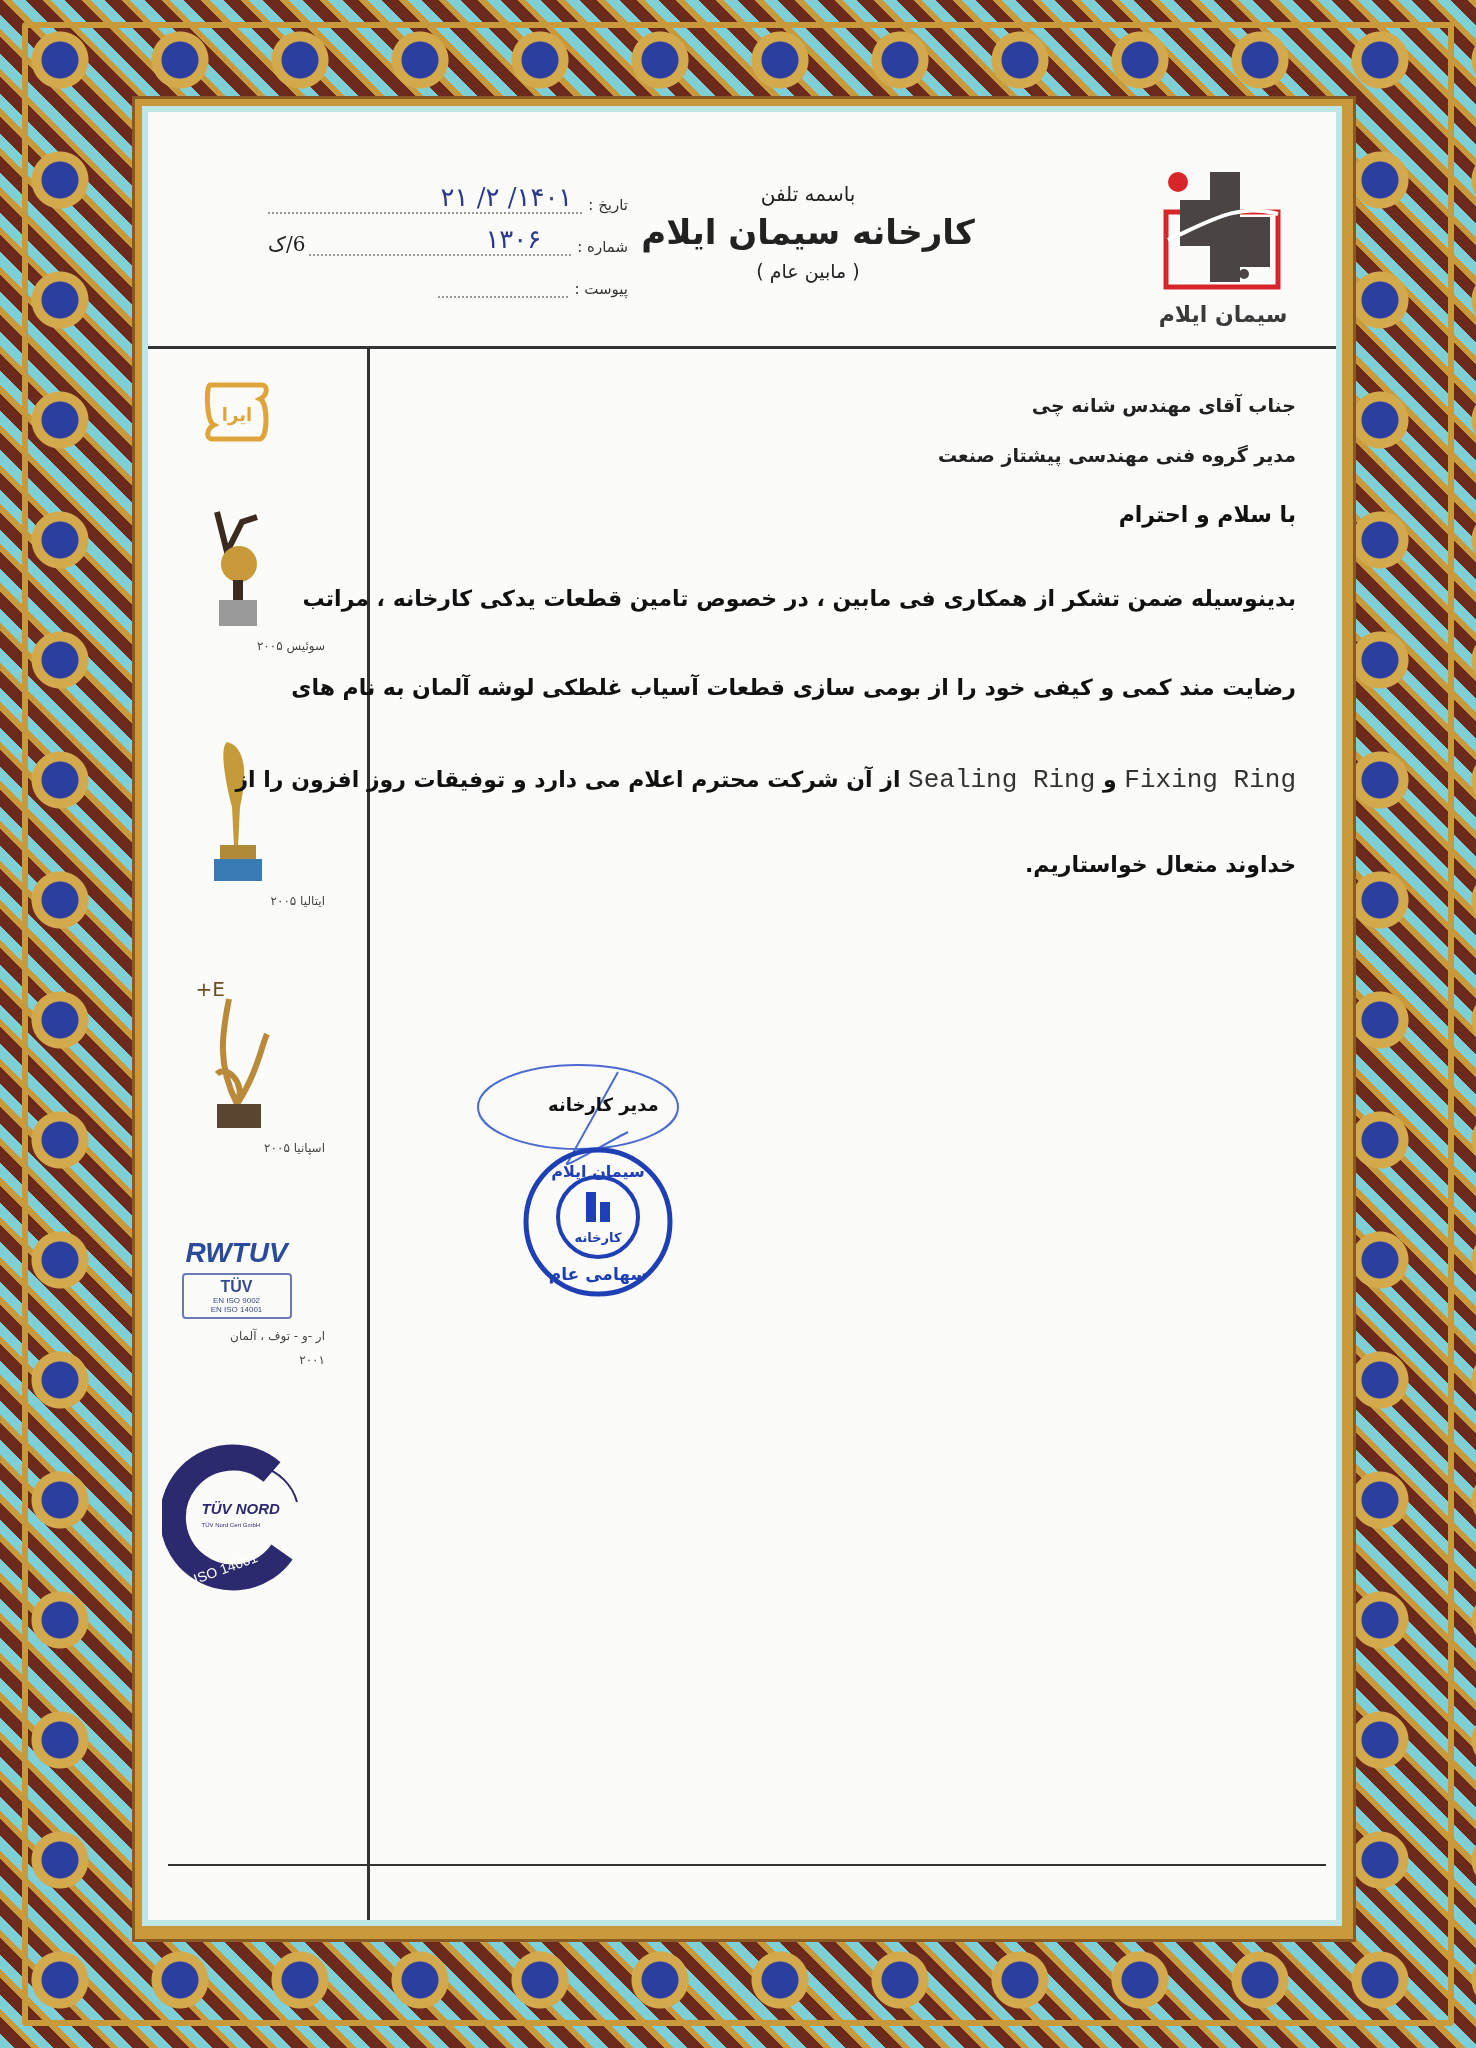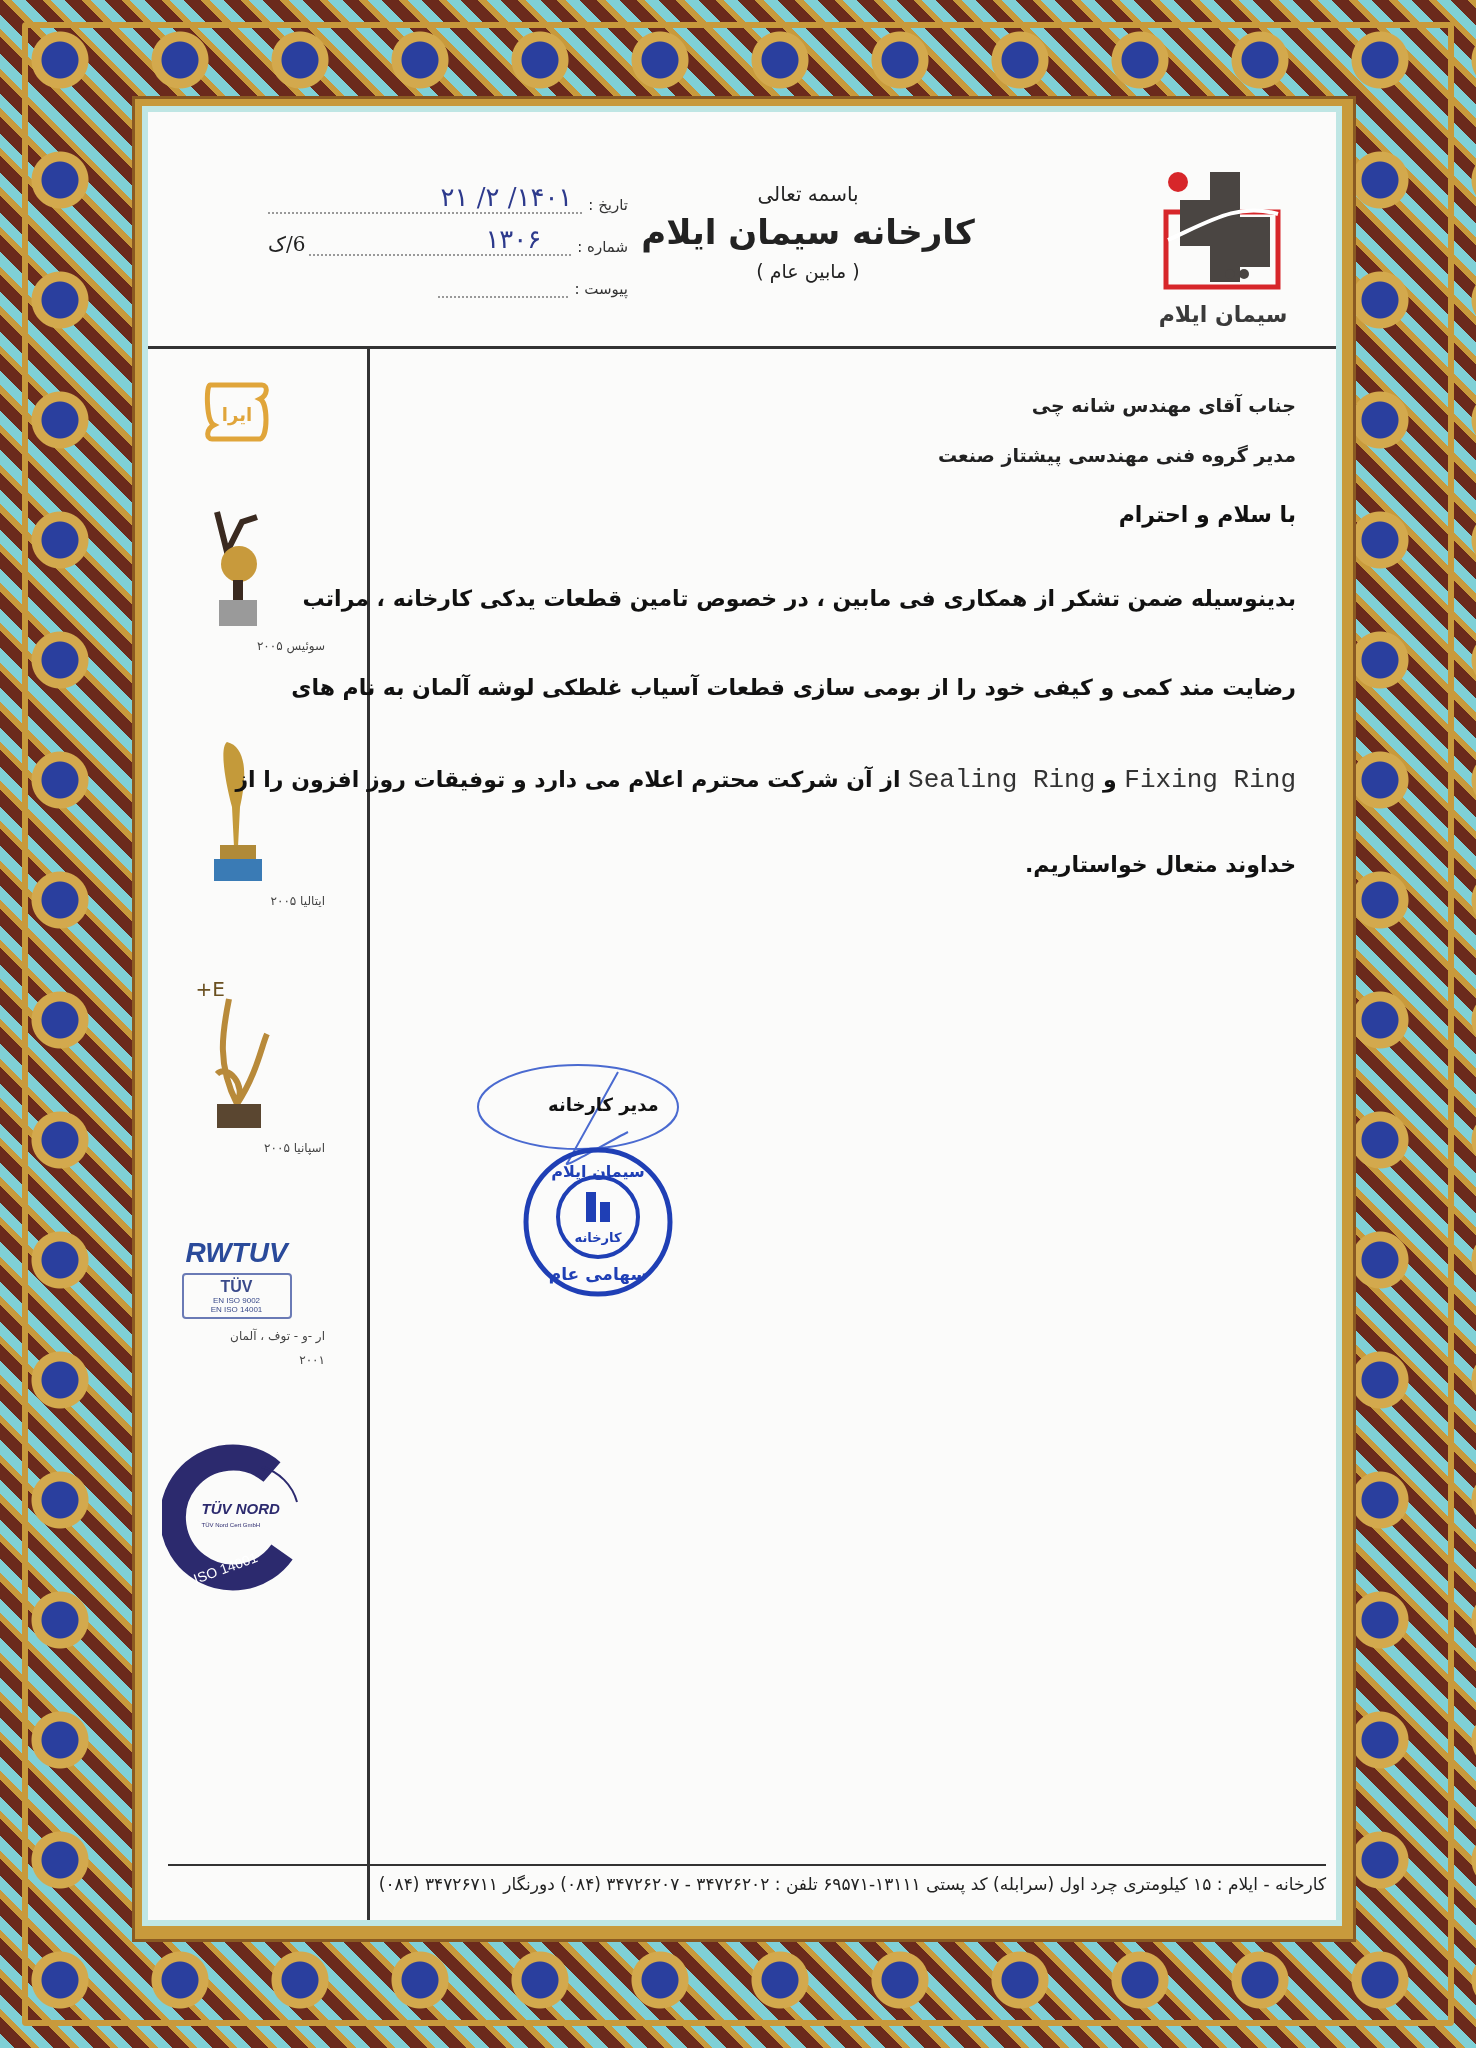--- a/index.html
+++ b/index.html
@@ -93,21 +93,21 @@
       </span>
       <span class="meta-value dark" style="position:static;font-size:20px;margin-right:4px">6/ک</span>
     </div>
     <div class="meta-row" style="width:190px">
       <span class="meta-label">پیوست :</span>
       <span class="meta-dots"></span>
     </div>
   </div>
 
   <div class="head-center">
-    <div class="bismillah">باسمه تعالی</div>
+    <div class="bismillah">باسمه تلفن</div>
     <div class="company-name">کارخانه سیمان ایلام</div>
     <div class="company-type">( مابین عام )</div>
   </div>
 
   <svg class="logo" viewBox="0 0 130 130">
     <circle cx="20" cy="20" r="10" fill="#d7262a"></circle>
     <rect x="8" y="50" width="112" height="75" fill="none" stroke="#d7262a" stroke-width="5"></rect>
     <rect x="22" y="38" width="34" height="46" fill="#4a4542"></rect>
     <rect x="52" y="10" width="30" height="110" fill="#4a4542"></rect>
     <rect x="80" y="55" width="32" height="50" fill="#4a4542"></rect>
@@ -202,14 +202,13 @@
       <rect x="118" y="140" width="10" height="30" fill="#1f3fb5"></rect>
       <rect x="132" y="150" width="10" height="20" fill="#1f3fb5"></rect>
     </svg>
     <div class="sig-label">مدیر کارخانه</div>
     <div class="stamp-text" style="top:110px;font-size:16px">سیمان ایلام</div>
     <div class="stamp-text" style="top:178px;font-size:13px;left:0">کارخانه</div>
     <div class="stamp-text" style="top:212px;font-size:17px">سهامی عام</div>
   </div>
 
   <div class="footer-rule"></div>
-  <div class="footer">کارخانه - ایلام : ۱۵ کیلومتری چرد اول (سرابله) کد پستی ۱۳۱۱۱-۶۹۵۷۱ تلفن : ۳۴۷۲۶۲۰۲ - ۳۴۷۲۶۲۰۷ (۰۸۴) دورنگار ۳۴۷۲۶۷۱۱ (۰۸۴)</div>
 </div>
 
 </body></html>

